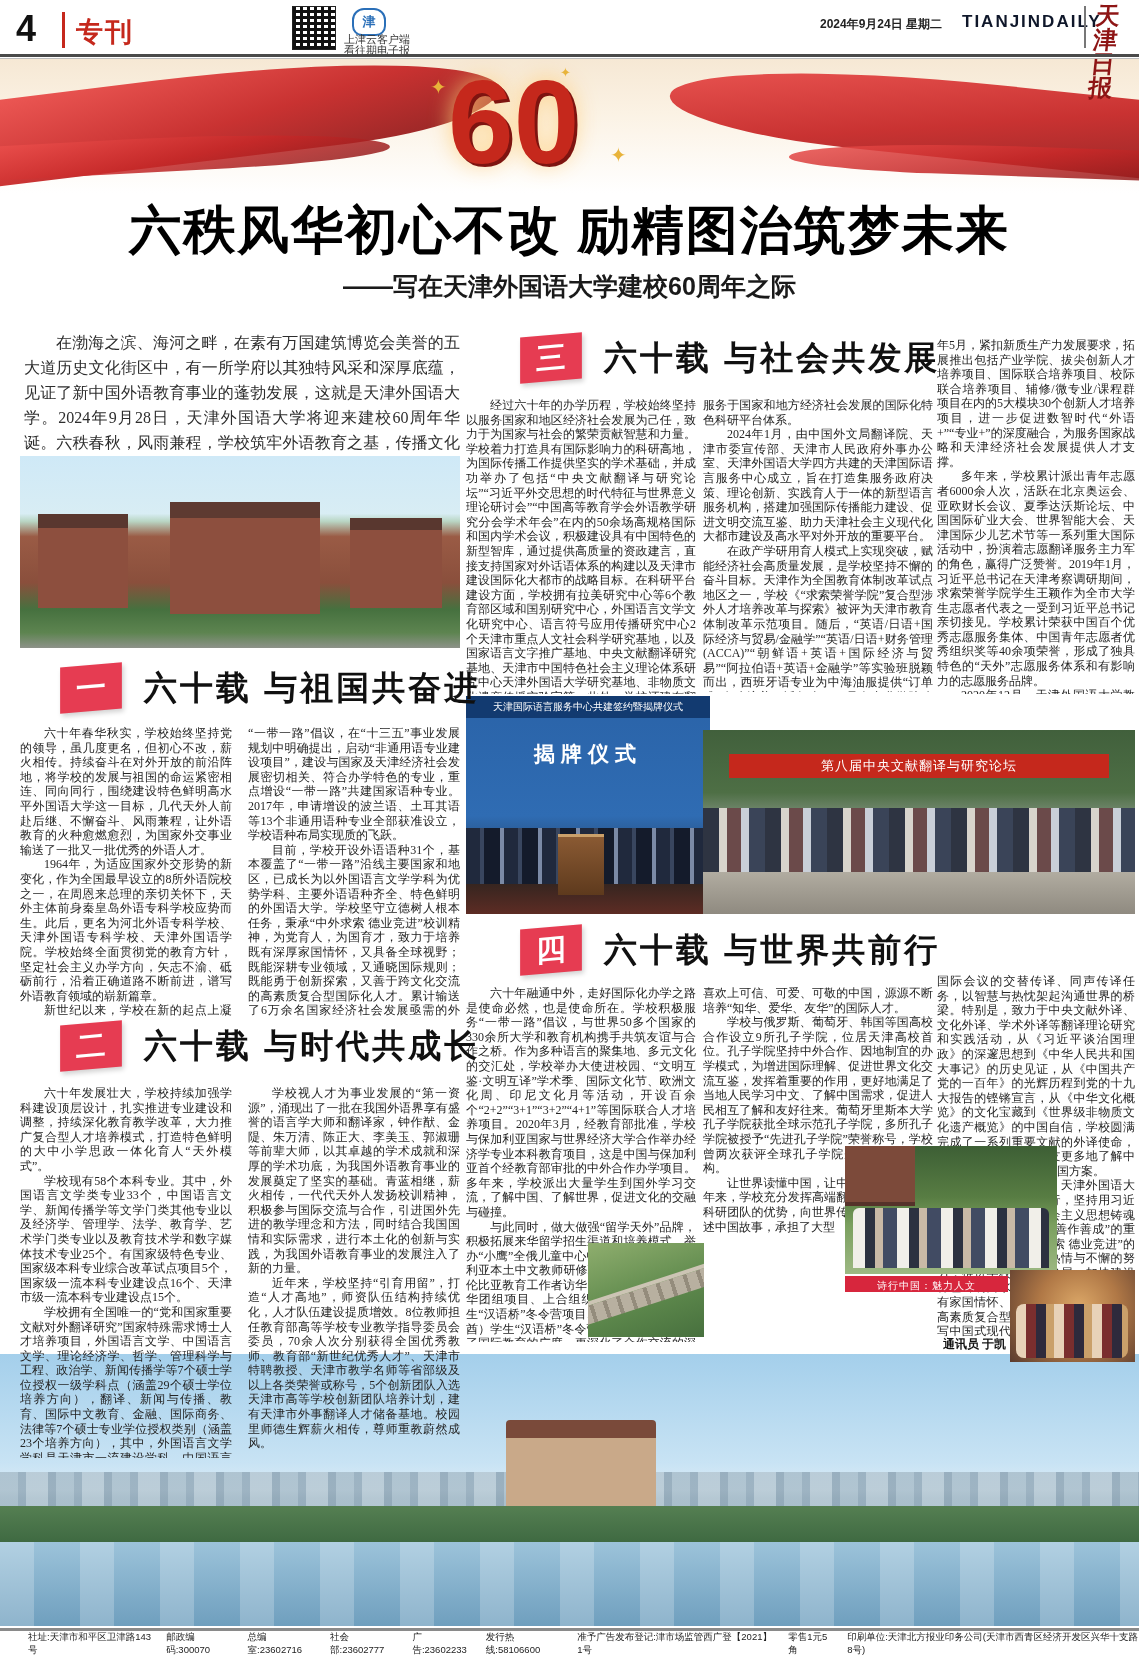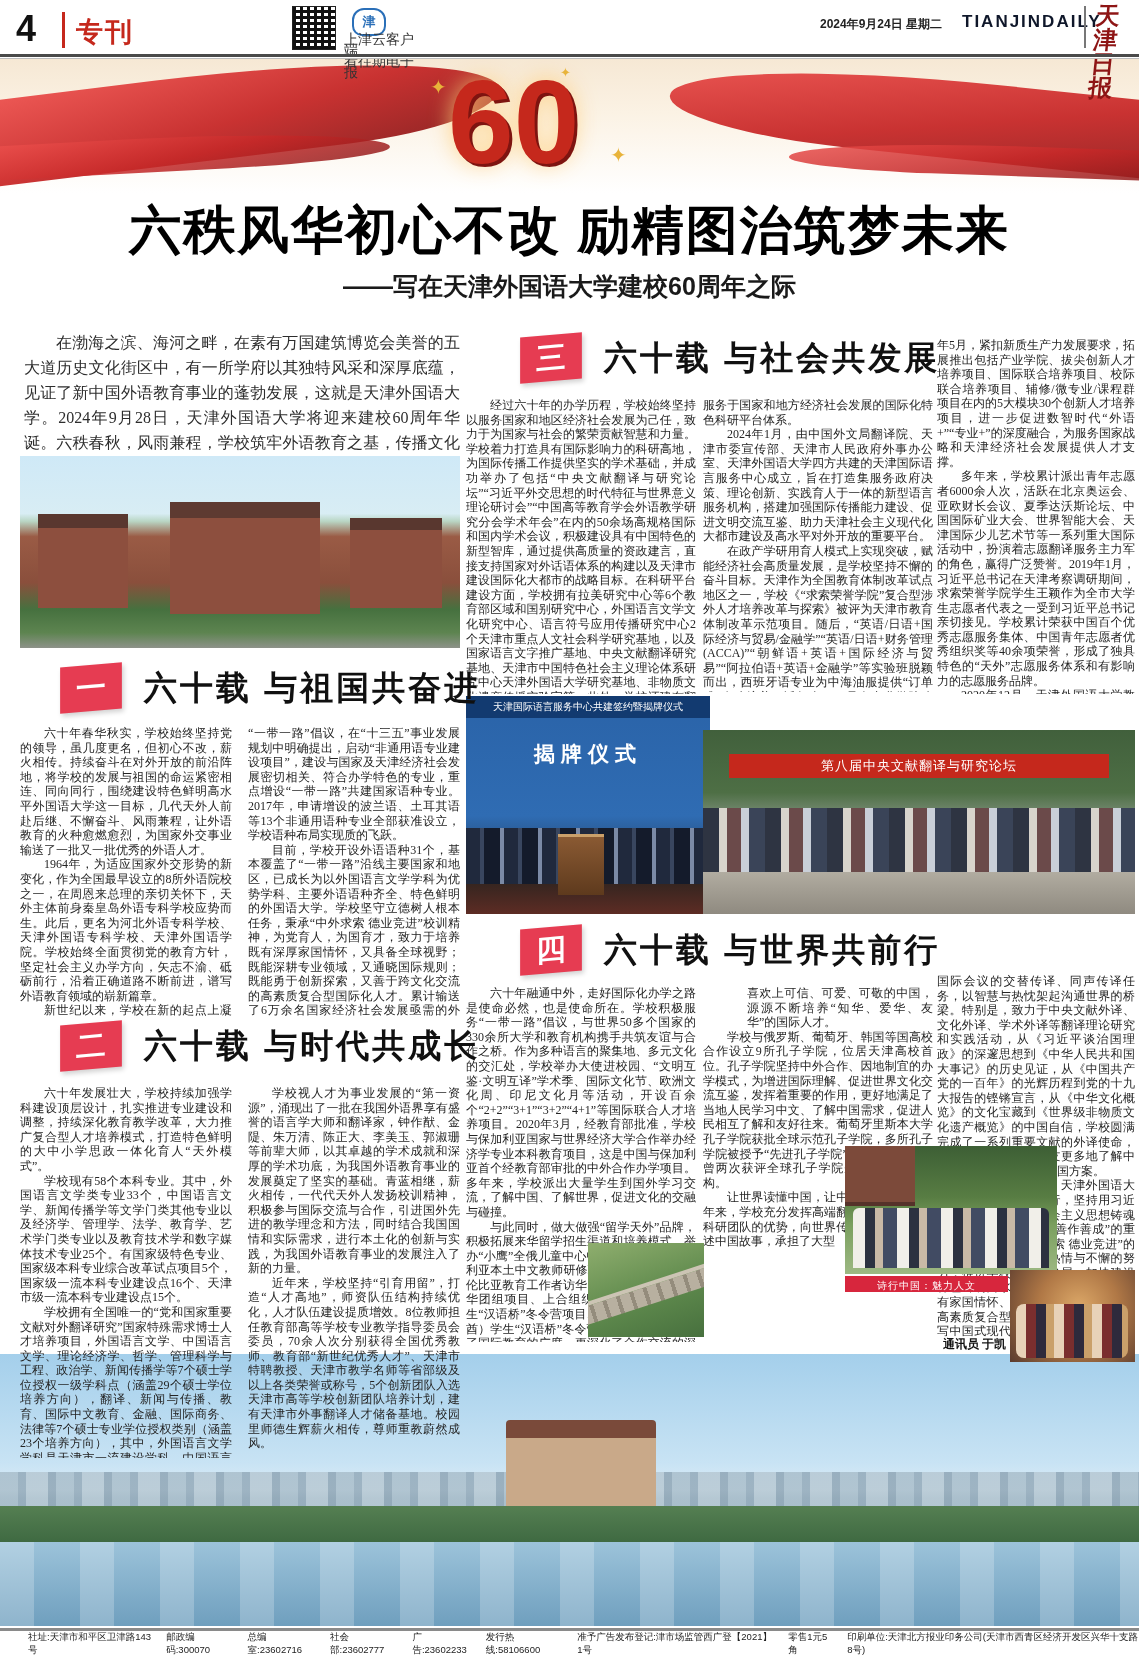--- a/index.html
+++ b/index.html
@@ -14,21 +14,21 @@
   #masthead-rule{left:0;top:54px;width:1139px;height:5px;background:linear-gradient(180deg,#4a4a4a 0 3px,#fff 3px 4px,#bdbdbd 4px 5px);z-index:5;}
   #pageno{left:16px;top:8px;font-family:"Liberation Sans","DejaVu Sans",sans-serif;font-size:36px;font-weight:bold;color:#111;}
   #pageno-bar{left:62px;top:12px;width:3px;height:36px;background:#c5281c;}
   #section-label{left:76px;top:14px;font-family:"Liberation Sans","DejaVu Sans",sans-serif;font-size:27px;font-weight:bold;color:#c5281c;letter-spacing:2px;}
   #qr{left:292px;top:6px;width:42px;height:42px;border:1px solid #222;
       background:
         repeating-linear-gradient(0deg,#111 0 3px,transparent 3px 6px),
         repeating-linear-gradient(90deg,#111 0 3px,#fff 3px 7px);}
   #cloud-logo{left:352px;top:8px;width:30px;height:24px;background:#fff;border:2px solid #2a6fb8;border-radius:12px 12px 10px 10px;
       color:#2a6fb8;font-size:13px;font-weight:bold;text-align:center;line-height:24px;font-family:"Liberation Sans",sans-serif;}
-  #qr-caption{left:344px;top:34px;width:80px;font-size:14px;line-height:11px;color:#333;font-family:"Liberation Sans",sans-serif;}
+  #qr-caption{left:344px;top:34px;width:80px;font-size:11px;line-height:11px;color:#333;font-family:"Liberation Sans",sans-serif;}
   #date-line{left:820px;top:16px;font-size:12px;color:#222;font-family:"Liberation Sans",sans-serif;font-weight:bold;}
   #brand-en{left:962px;top:12px;font-size:17px;letter-spacing:2px;color:#0f172a;font-weight:bold;font-family:"Liberation Sans",sans-serif;}
   #brand-bar{left:1084px;top:6px;width:2px;height:42px;background:#777;}
   #brand-cn{left:1092px;top:4px;font-size:24px;line-height:24px;width:44px;color:#8e1515;font-weight:bold;font-family:"Liberation Serif",serif;transform:skewX(-6deg);}
 
   
   #banner{left:0;top:59px;width:1139px;height:134px;background:linear-gradient(180deg,#f6e8d4 0%,#fbf2e4 40%,#ffffff 100%);overflow:hidden;}
   .ribbon{position:absolute;background:linear-gradient(170deg,#ef5350 0%,#c62828 55%,#8e1b1b 100%);opacity:.95;}
   #ribbon-l{left:-60px;top:14px;width:560px;height:86px;border-radius:0 100% 45% 0/0 95% 70% 0;transform:rotate(-7deg);}
   #ribbon-l2{left:-40px;top:78px;width:430px;height:34px;border-radius:0 100% 60% 0;transform:rotate(-3deg);opacity:.85;}
@@ -256,21 +256,21 @@
 
 <div class="sec-head" id="s4-head">
   <div class="badge">四</div>
   <div class="sec-title">六十载  与世界共前行</div>
 </div>
 <div class="col" id="s4-colA">
   <p>六十年融通中外，走好国际化办学之路是使命必然，也是使命所在。学校积极服务“一带一路”倡议，与世界50多个国家的330余所大学和教育机构携手共筑友谊与合作之桥。作为多种语言的聚集地、多元文化的交汇处，学校举办大使进校园、“文明互鉴·文明互译”学术季、国际文化节、欧洲文化周、印尼文化月等活动，开设百余个“2+2”“3+1”“3+2”“4+1”等国际联合人才培养项目。2020年3月，经教育部批准，学校与保加利亚国家与世界经济大学合作举办经济学专业本科教育项目，这是中国与保加利亚首个经教育部审批的中外合作办学项目。多年来，学校派出大量学生到国外学习交流，了解中国、了解世界，促进文化的交融与碰撞。</p>
   <p>与此同时，做大做强“留学天外”品牌，积极拓展来华留学招生渠道和培养模式。举办“小鹰”全俄儿童中心中文教育项目、保加利亚本土中文教师研修班项目、“汉语桥”哥伦比亚教育工作者访华团组、阿曼教育部来华团组项目、上合组织国家（俄罗斯）学生“汉语桥”冬令营项目、海合会国家（阿联酋）学生“汉语桥”冬令营项目等，不仅拓宽了国际教育的广度，更深化了合作交流的深度。每年接收来自世界60多个国家的2000余名长短期留学生来校攻读本科、硕士、博士学位或者短期研修，全方位多角度讲好中国故事，让世界上更多的大学生体验中国文化的魅力，</p>
 </div>
 <div class="col" id="s4-colB">
-  <p style="text-indent:0;margin-left:44px;">喜欢上可信、可爱、可敬的中国，源源不断培养“知华、爱华、友华”的国际人才。</p>
+  <p style="text-indent:0;">喜欢上可信、可爱、可敬的中国，源源不断培养“知华、爱华、友华”的国际人才。</p>
   <p>学校与俄罗斯、葡萄牙、韩国等国高校合作设立9所孔子学院，位居天津高校首位。孔子学院坚持中外合作、因地制宜的办学模式，为增进国际理解、促进世界文化交流互鉴，发挥着重要的作用，更好地满足了当地人民学习中文、了解中国需求，促进人民相互了解和友好往来。葡萄牙里斯本大学孔子学院获批全球示范孔子学院，多所孔子学院被授予“先进孔子学院”荣誉称号，学校曾两次获评全球孔子学院先进中方合作机构。</p>
   <p>让世界读懂中国，让中国走向世界。近年来，学校充分发挥高端翻译人才和高水平科研团队的优势，向世界传播中国声音，讲述中国故事，承担了大型</p>
 </div>
 <div class="col" id="s4-colC">
   <p style="text-indent:0;">国际会议的交替传译、同声传译任务，以智慧与热忱架起沟通世界的桥梁。特别是，致力于中央文献外译、文化外译、学术外译等翻译理论研究和实践活动，从《习近平谈治国理政》的深邃思想到《中华人民共和国大事记》的历史见证，从《中国共产党的一百年》的光辉历程到党的十九大报告的铿锵宣言，从《中华文化概览》的文化宝藏到《世界级非物质文化遗产概览》的中国自信，学校圆满完成了一系列重要文献的外译使命，让国际社会、国际朋友更多地了解中国主张、中国智慧、中国方案。</p>
   <p>新时代，新征程，天津外国语大学使命在肩，砥砺前行，坚持用习近平新时代中国特色社会主义思想铸魂育人，全力践行“四个善作善成”的重要要求，秉承“中外求索 德业竞进”的校训精神，以满腔的热情与不懈的努力，推进学校高质量发展，加快建设特色鲜明高水平外国语大学，培养具有家国情怀、全球视野、专业本领的高素质复合型国际化人才，为奋力谱写中国式现代化天津篇章，实现中华民族伟大复兴的中国梦作出新的更大贡献。</p>
 </div>
 
 <div class="abs" id="byline">通讯员 于凯</div>
 

